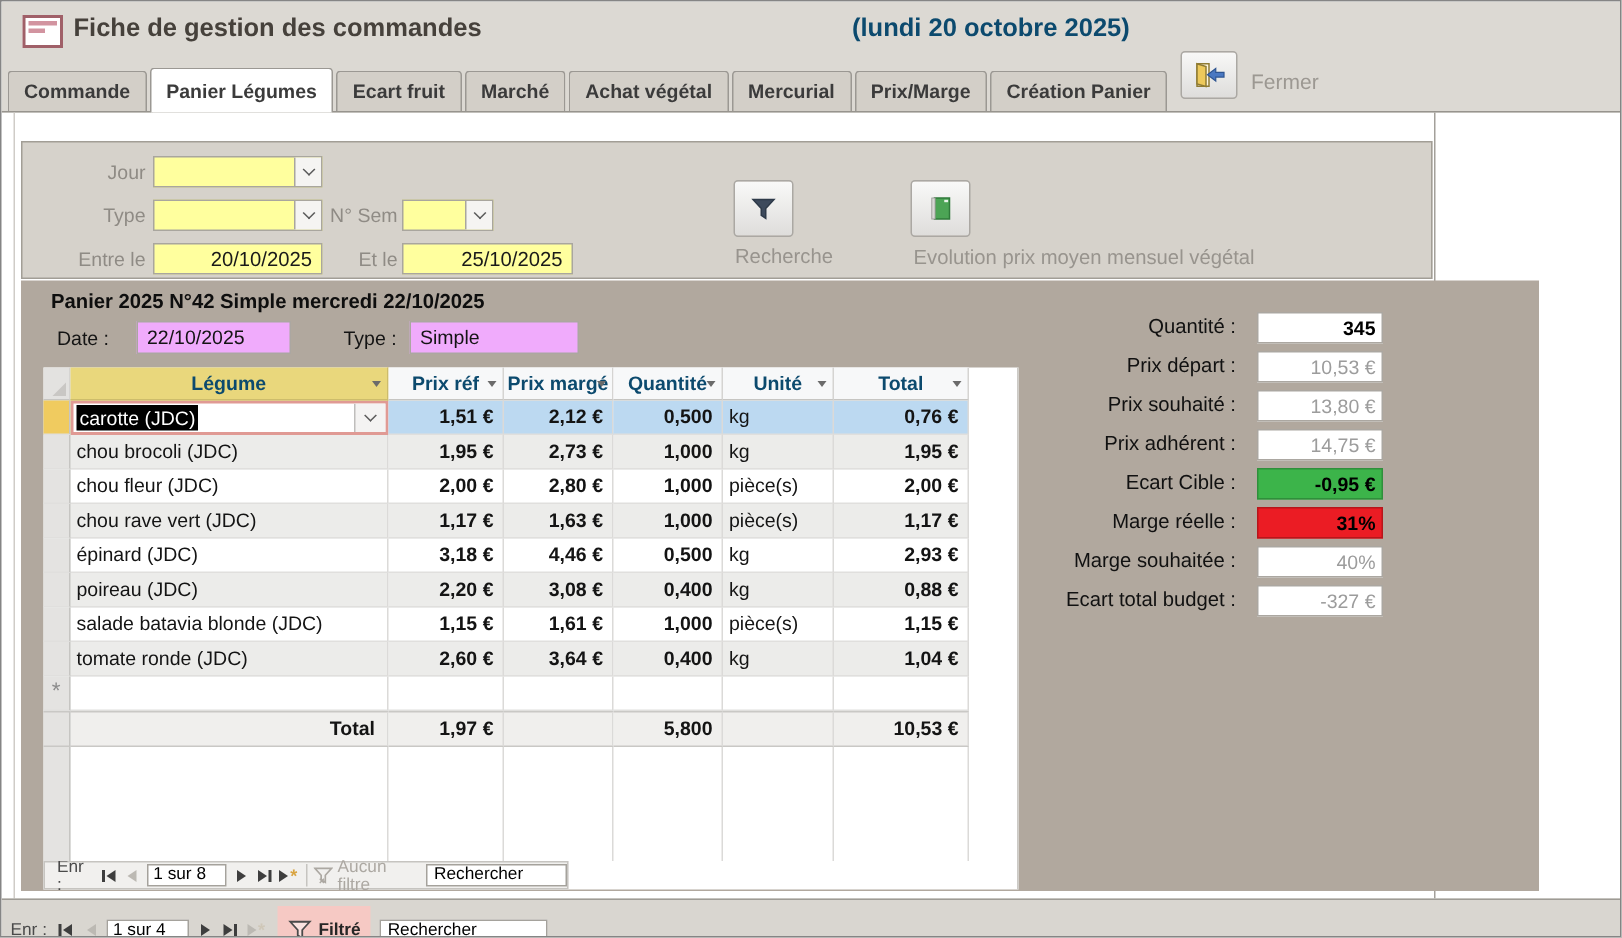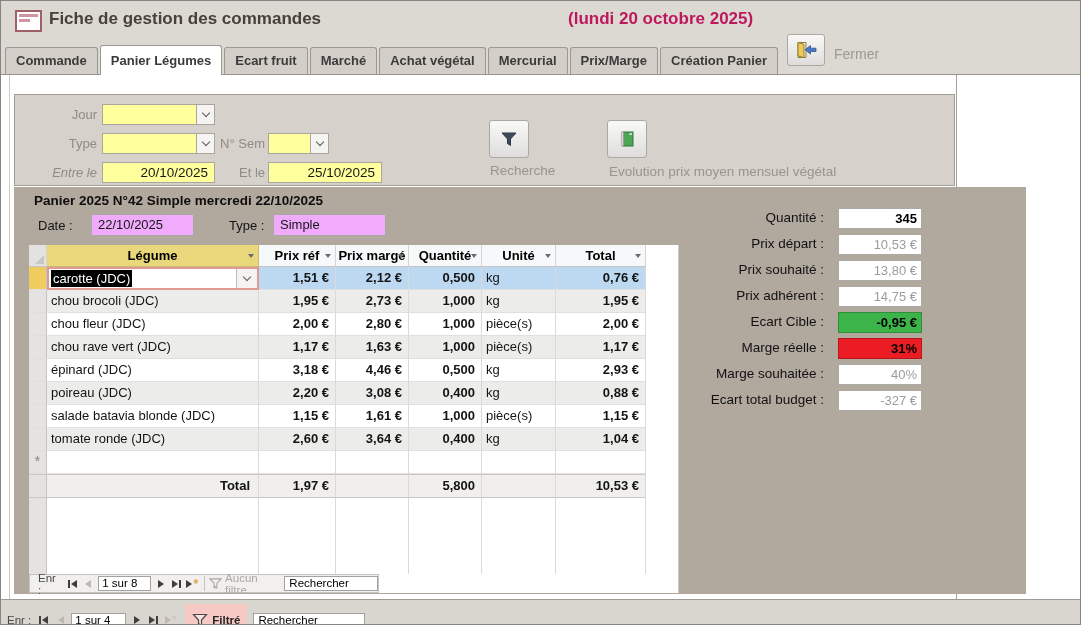--- a/index.html
+++ b/index.html
@@ -5,21 +5,21 @@
   * { margin:0; padding:0; box-sizing:border-box; }
   body { font-family:"Liberation Sans","DejaVu Sans",sans-serif; background:#fff; }
   #win { position:relative; width:1081px; height:625px; border:1px solid #858585; background:#fff; overflow:hidden; }
 
   
   #hdr { position:absolute; left:0; top:0; width:100%; height:74px; background:#DCD9D3; border-bottom:1px solid #97948E; }
   .app-icon { position:absolute; left:14px; top:9px; width:27px; height:22px; background:#fff; border:2px solid #A06068; padding:2px 2px; }
   .app-icon i { display:block; height:3px; background:#D294A0; margin-bottom:2px; }
   .app-icon i.half { width:60%; }
   .app-title { position:absolute; left:48px; top:8px; font-size:17px; font-weight:bold; color:#46413B; }
-  .app-date { position:absolute; left:567px; top:8px; font-size:17px; font-weight:bold; color:#be185d; }
+  .app-date { position:absolute; left:567px; top:8px; font-size:17px; font-weight:bold; color:#0c4a6e; }
   .close-btn { position:absolute; left:786px; top:33px; width:38px; height:32px; background:linear-gradient(#F8F8F7,#DEDDDB); border:1px solid #ABA8A3; border-radius:3px; display:flex; align-items:center; justify-content:center; }
   .close-label { position:absolute; left:833px; top:45px; font-size:14px; color:#9C9892; }
 
   #tabbar { position:absolute; left:4px; bottom:0; display:flex; align-items:flex-end; height:30px; }
   .tab { line-height:26px; padding:0 10px; background:#D3CFC8; border:1px solid #9B9893; border-bottom:none; border-radius:3px 3px 0 0; font-size:13px; font-weight:bold; color:#3B3B3B; white-space:nowrap; }
   .tab + .tab { margin-left:2px; }
   .tab.active { background:#fff; line-height:29px; margin-bottom:-1px; position:relative; z-index:2; }
 
   
   #frame { position:absolute; left:8px; top:74px; width:948px; height:524px; border-right:1px solid #A3A09A; border-left:1px solid #CFCCC7; }
@@ -36,21 +36,21 @@
 
   
   #mainbox { position:absolute; left:13px; top:186px; width:1012px; height:407px; background:#B1A89E; }
   .sub-title { position:absolute; left:20px; top:6px; font-size:13.5px; font-weight:bold; color:#0E0E0E; }
   .blbl { position:absolute; font-size:13px; color:#141414; }
   .wfield { position:absolute; height:22px; background:#f0abfc; border:1px solid #ABA7A1; font-size:13px; color:#141414; line-height:20px; padding-left:6px; }
 
   
   #datasheet { position:absolute; left:15px; top:58px; width:650px; height:348px; background:#fff; border-right:1px solid #CCCAC6; }
   .thead { display:flex; height:22px; }
-  .th { background:#F7F8F9; border-right:1px solid #D5D4D2; border-bottom:1px solid #C6C5C2; font-weight:600; font-size:13px; color:#000000; text-align:center; line-height:21px; position:relative; }
+  .th { background:#F7F8F9; border-right:1px solid #D5D4D2; border-bottom:1px solid #C6C5C2; font-weight:600; font-size:13px; color:#0c4a6e; text-align:center; line-height:21px; position:relative; }
   .th.gold { background:#E9D77C; border-color:#CDBC6B; }
   .th.corner { background:#E3E2E0; }
   .hdr-arrow { position:absolute; right:4px; top:9px; width:0; height:0; border-left:3.5px solid transparent; border-right:3.5px solid transparent; border-top:4px solid #6B6B6B; }
   .corner-tri { position:absolute; right:2px; bottom:2px; width:0; height:0; border-left:9px solid transparent; border-bottom:9px solid #C9C7C4; }
 
   .col-sel{width:18px;} .col-leg{width:212px;} .col-pref{width:77px;} .col-pmar{width:73px;}
   .col-qte{width:73px;} .col-unit{width:74px;} .col-tot{width:90px;}
 
   .trow { display:flex; height:23px; }
   .cell { font-size:13px; color:#141414; line-height:22px; border-right:1px solid #DBDAD8; border-bottom:1px solid #E0DFDD; overflow:hidden; white-space:nowrap; }
@@ -151,21 +151,21 @@
       <span class="ddbtn2">
           <i class="chev"></i>
         </span>
     </div>
     <div class="flbl" style="left:200px;top:41px;width:50px;">N° Sem</div>
     <div class="ycombo" style="left:253px;top:38px;width:61px;">
       <span class="ddbtn2">
           <i class="chev"></i>
         </span>
     </div>
-    <div class="flbl" style="left:10px;top:70px;width:72px;font-style:italic;">Entre le</div>
+    <div class="flbl" style="left:10px;top:70px;width:72px;">Entre le</div>
     <div class="yfield" style="left:87px;top:67px;width:113px;">20/10/2025</div>
     <div class="flbl" style="left:216px;top:70px;width:34px;">Et le</div>
     <div class="yfield" style="left:253px;top:67px;width:114px;">25/10/2025</div>
 
     <div class="toolbtn" style="left:474px;top:25px;">
       <svg width="18" height="16" viewBox="0 0 18 16">
         <path d="M2 2 h14 l-5.5 6 v6.5 l-3 -2 v-4.5 Z" fill="#3D4A5C" stroke="#2E3A49" stroke-width="1"></path>
       </svg>
     </div>
     <div class="toollbl" style="left:475px;top:68px;">Recherche</div>

